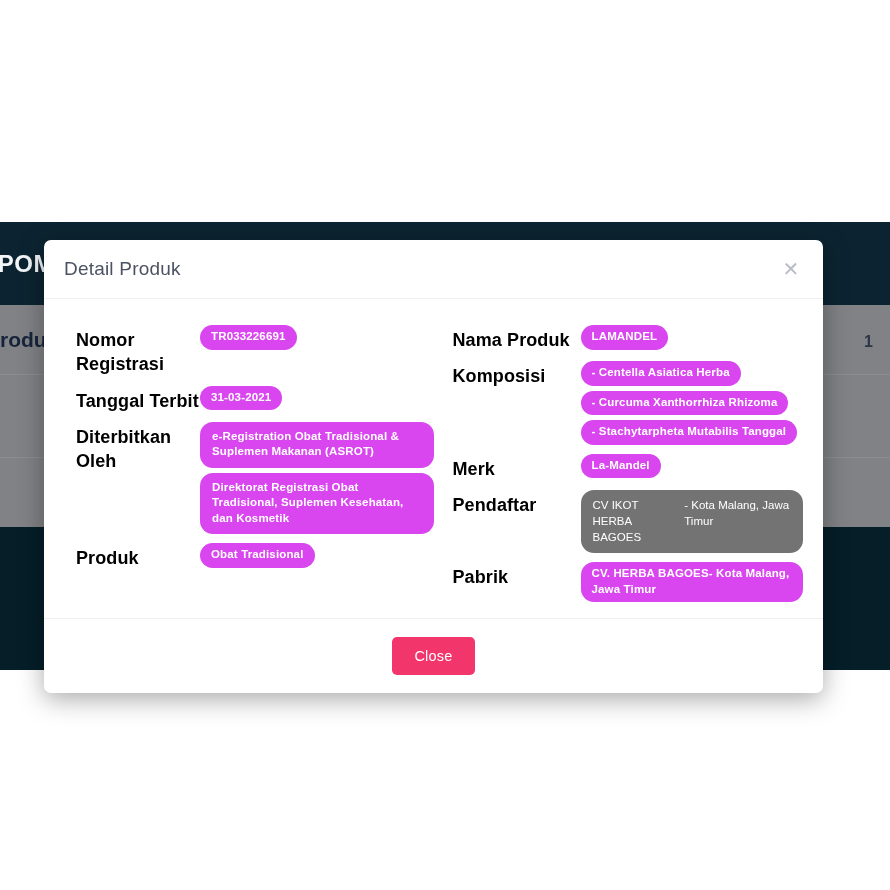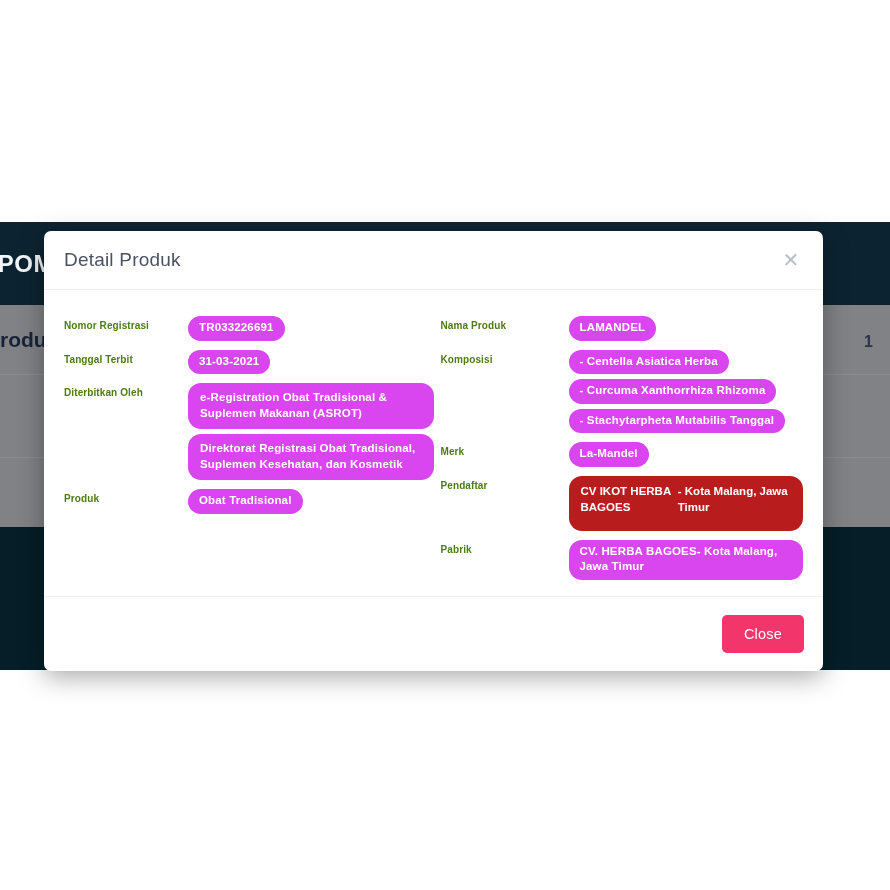--- a/index.html
+++ b/index.html
@@ -100,21 +100,21 @@
     position: absolute;
     left: 0; top: 670px;
     width: 890px; height: 220px;
     background: #ffffff;
   }
 
   
   .modal {
     position: absolute;
     left: 44px;
-    top: 231px;
+    top: 240px;
     width: 779px;
     background: #ffffff;
     border-radius: 7px;
     box-shadow: 0 6px 26px rgba(0,0,0,.34);
     overflow: hidden;
   }
 
   .modal-header {
     height: 59px;
     display: flex;
@@ -160,26 +160,27 @@
   .col.right { padding-left: 7px; }
 
   .field {
     display: flex;
     align-items: flex-start;
     min-height: 22px;
   }
 
   .field-label {
     flex: 0 0 auto;
-    color: #4d7c0f;
-    font-size: 10px;
+    color: #000000;
+    font-size: 18px;
     font-weight: 700;
     line-height: 1.35;
     padding-top: 3px;
     letter-spacing: .1px;
+    margin-left: 12px;
   }
   .col.left  .field-label { width: 124px; }
   .col.right .field-label { width: 128px; }
 
   .field-values {
     flex: 1 1 auto;
     display: flex;
     flex-direction: column;
     gap: 5px;
     min-width: 0;
@@ -199,36 +200,36 @@
     letter-spacing: .15px;
   }
 
   .badge.wide { align-self: stretch; }
 
   .badge.two-line { padding: 7px 11px 8px 12px; }
 
   .badge-split {
     display: flex;
     align-self: stretch;
-    background: #b91c1c;
+    background: #737373;
     border-radius: 13px;
-    padding: 7px 11px 16px 12px;
+    padding: 7px 11px 8px 12px;
     color: #ffffff;
     font-size: 11.5px;
-    font-weight: 700;
+    font-weight: 400;
     line-height: 1.4;
   }
   .badge-split .part-a { width: 46%; padding-right: 6px; }
   .badge-split .part-b { width: 54%; }
 
   .modal-footer {
     border-top: 1px solid #edeff2;
     padding: 18px 19px 18px 19px;
     display: flex;
-    justify-content: flex-end;
+    justify-content: center;
   }
 
   .btn-close {
     background: #f2356b;
     color: #ffffff;
     border: none;
     border-radius: 5px;
     font-size: 14.5px;
     font-weight: 400;
     padding: 11px 22px;

